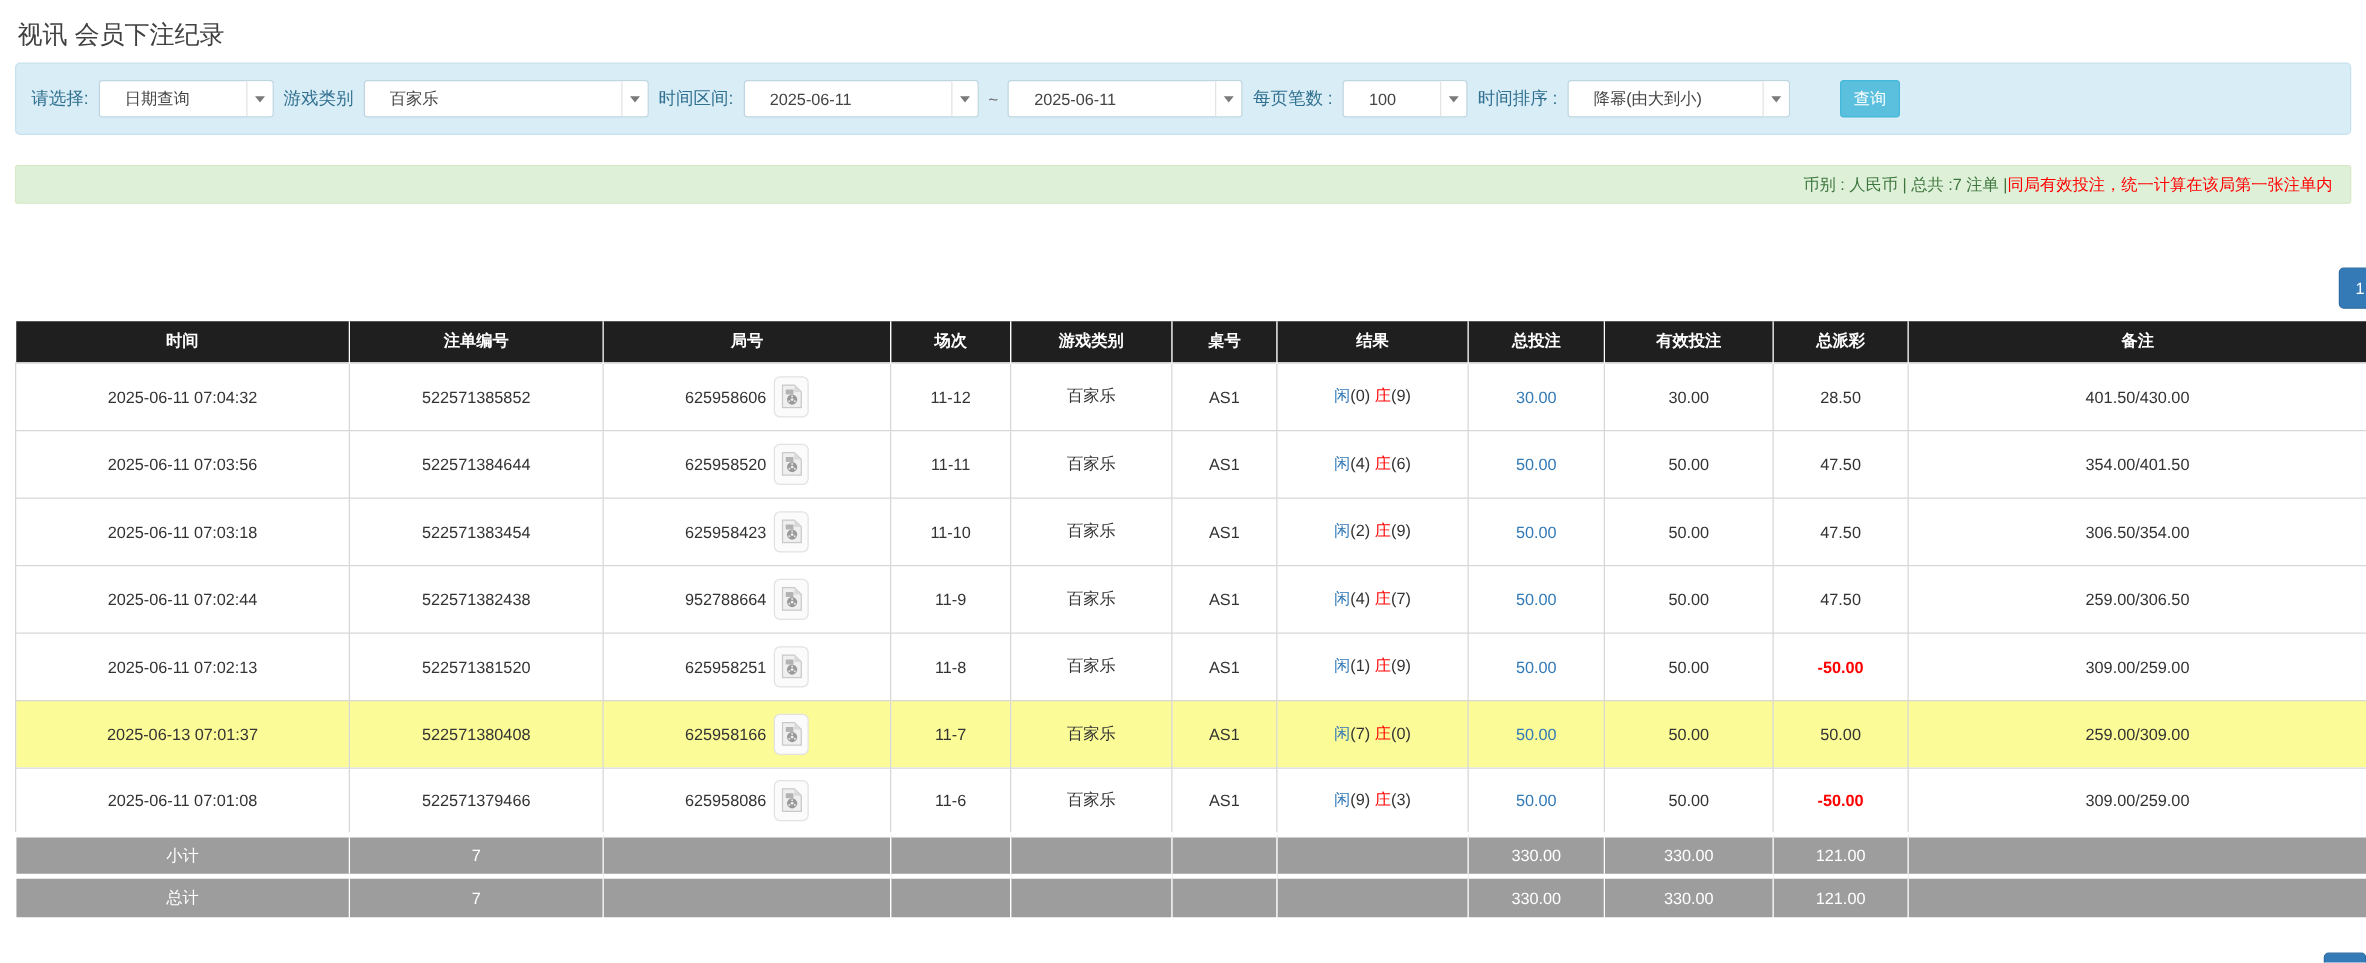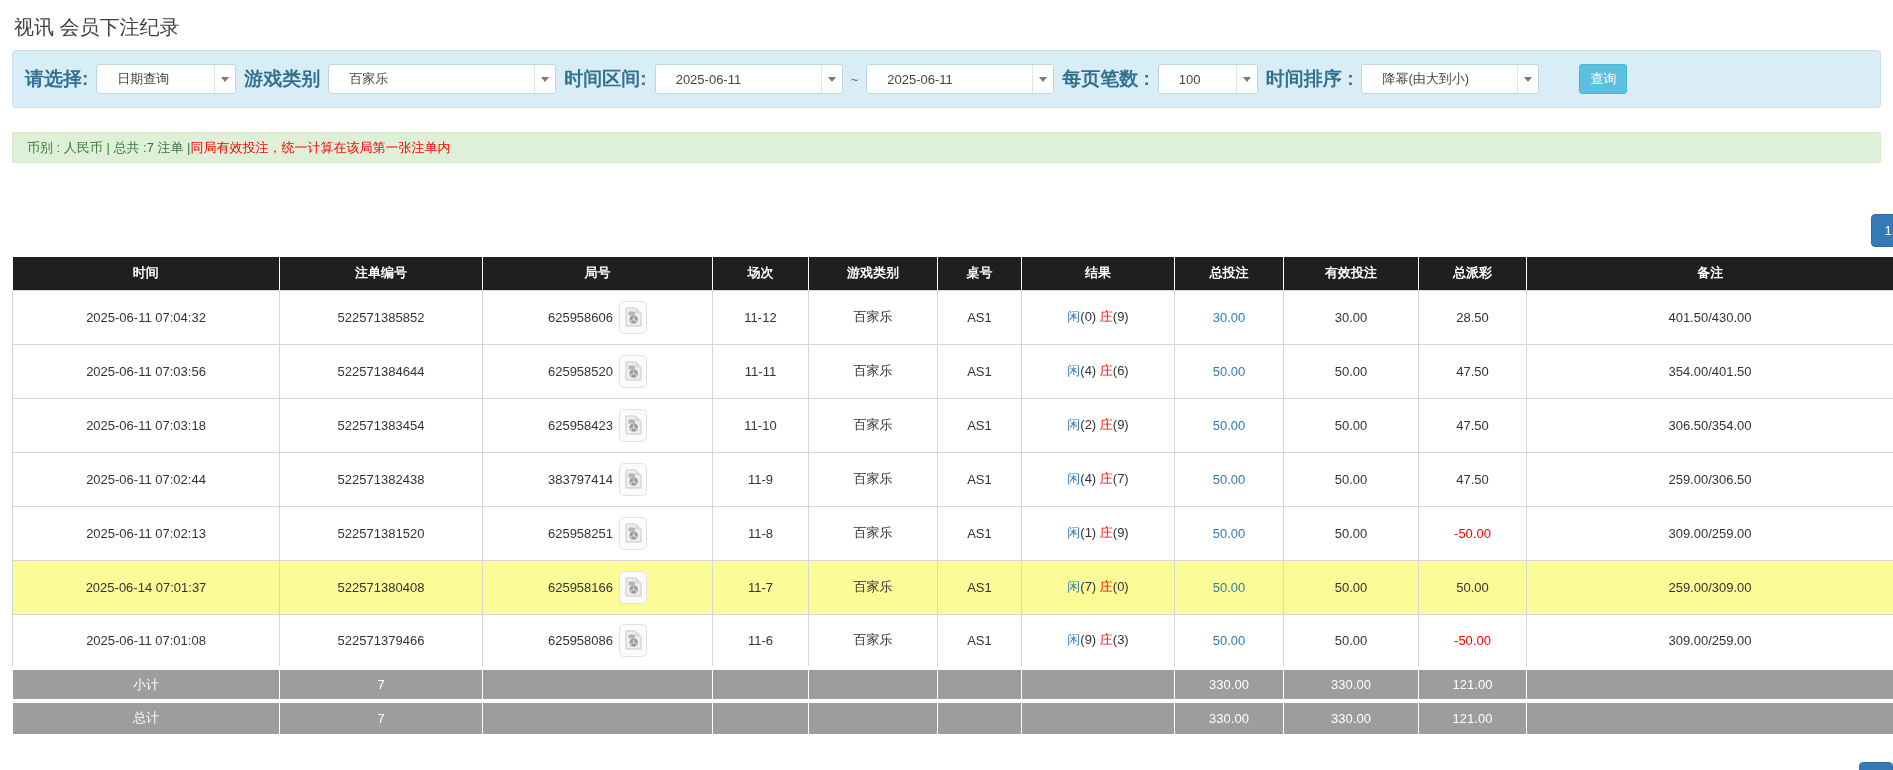--- a/index.html
+++ b/index.html
@@ -5,37 +5,37 @@
   * { margin:0; padding:0; box-sizing:border-box; }
   html,body { width:1893px; height:770px; overflow:hidden; background:#fff;
     font-family:"Liberation Sans","DejaVu Sans",sans-serif; position:relative; }
 
   .page-title { font-size:20px; color:#404040; margin:14px 0 9px 14px; font-weight:400; }
 
   
   .filter-bar { margin:0 12px; background:var(--panel-bg,#d9edf7);
     border:1px solid var(--panel-border,#c5e1ee); border-radius:4px;
     padding:13px 12px; display:flex; align-items:center; gap:8px; height:58px; }
-  .f-label { font-size:19px; font-weight:bold; color:var(--label-blue,#31708f); white-space:nowrap; }
+  .f-label { font-size:14px; font-weight:normal; color:var(--label-blue,#31708f); white-space:nowrap; }
   .combo { display:inline-flex; align-items:stretch; height:30px; background:#fff;
     border:1px solid #bfd6e0; border-radius:3px; overflow:hidden; cursor:pointer; }
   .combo .val { flex:1; display:flex; align-items:center; padding:0 20px; font-size:13px; color:#444; white-space:nowrap; overflow:hidden; }
   .combo .arr { width:21px; display:flex; align-items:center; justify-content:center; border-left:1px solid #e4e4e4; background:#fff; }
   .tri { width:0; height:0; border-left:4px solid transparent; border-right:4px solid transparent; border-top:5px solid #7a7a7a; }
   .w-select { width:140px; } .w-game { width:228px; } .w-date { width:188px; }
   .w-size { width:100px; } .w-sort { width:178px;justify-content:center; }
   .tilde { font-size:13px; color:#666; }
   .search-btn { width:48px; height:30px; background:var(--button-blue,#5bc0de);
     border:1px solid #46b8da; border-radius:3px; color:#fff; font-size:13px; cursor:pointer;
     font-family:inherit;margin-left:32px; }
 
   
   .summary-bar { margin:24px 12px 0; background:var(--success-bg,#dff0d8);
     border:1px solid var(--success-border,#d6e9c6); border-radius:2px;
-    padding:0 14px; height:31px; display:flex; align-items:center; justify-content:flex-start; }
+    padding:0 14px; height:31px; display:flex; align-items:center; justify-content:flex-end; }
   .summary-left { font-size:13px; color:var(--success-text,#3c763d); }
   .summary-right { font-size:13px; color:var(--notice-red,#ff0000); }
 
   
   .pager-row { position:relative; height:94px; }
   .page-btn { position:absolute; width:34px; height:33px; background:var(--accent-blue,#337ab7);
     border:1px solid #2e6da4; border-radius:4px; color:#fff; font-size:13px;
     display:flex; align-items:center; justify-content:center; cursor:pointer; }
   .page-btn.top { top:51px; right:-12px; }
   .page-btn.bottom { position:absolute; top:762px; right:0px; }
@@ -44,21 +44,21 @@
   table { border-collapse:collapse; table-layout:fixed; width:1881px; margin-left:12px; font-size:13px; }
   thead th { background:var(--header-bg,#1f1f1f); color:#fff; font-weight:bold;
     height:33px; border-right:1px solid #fff; }
   thead th:last-child { border-right:none; }
   tbody td { height:54px; text-align:center; color:#333; background:#fff;
     border:1px solid #d7d7d7; }
   tr.highlight td { background:var(--highlight-yellow,#fbfb98); }
   .bet-link { color:var(--accent-blue,#337ab7); text-decoration:none; cursor:pointer; }
   .player { color:var(--accent-blue,#337ab7); }
   .banker { color:var(--banker-red,#ff0000); }
-  td.neg, .neg { color:var(--negative-red,#ff0000); }
+  td.neg, .neg { color:var(--negative-red,#ff0000);font-weight:bold; }
   .video-icon { display:inline-flex; align-items:center; justify-content:center;
     width:28px; height:33px; background:#fbfbfb; border:1px solid #e2e2e2; border-radius:5px;
     margin-left:6px; vertical-align:middle; cursor:pointer; }
   .round-no { vertical-align:middle; }
   tfoot td { height:33px; background:var(--footer-gray,#9d9d9d); color:#fff; text-align:center;
     border:1px solid #fff; border-top-width:4px; }
 </style>
 </head>
 <body>
 
@@ -239,21 +239,21 @@
       <a class="bet-link">50.00</a>
     </td>
     <td>50.00</td>
     <td>47.50</td>
     <td>306.50/354.00</td>
   </tr>
       <tr>
     <td>2025-06-11 07:02:44</td>
     <td>522571382438</td>
     <td>
-      <span class="round-no">383797414</span><span class="video-icon">
+      <span class="round-no">952788664</span><span class="video-icon">
         <svg width="17" height="20" viewBox="0 0 17 20">
           <path d="M1 1 h9.5 l5.5 5.5 V19 H1 Z" fill="#efefef" stroke="#c9c9c9"></path>
           <path d="M10.5 1 l5.5 5.5 h-5.5 Z" fill="#d9d9d9"></path>
           <rect x="3.6" y="4.6" width="6.2" height="4" rx="0.6" fill="#b3b3b3"></rect>
           <circle cx="8.7" cy="12.6" r="4.1" fill="#999999"></circle>
           <circle cx="8.7" cy="12.6" r="1.1" fill="#efefef"></circle>
           <circle cx="8.7" cy="10.2" r="0.8" fill="#e5e5e5"></circle>
           <circle cx="6.5" cy="13.9" r="0.8" fill="#e5e5e5"></circle>
           <circle cx="10.9" cy="13.9" r="0.8" fill="#e5e5e5"></circle>
         </svg>
@@ -298,21 +298,21 @@
       <span class="banker">庄</span><span>(9)</span>
     </td>
     <td>
       <a class="bet-link">50.00</a>
     </td>
     <td>50.00</td>
     <td class="neg">-50.00</td>
     <td>309.00/259.00</td>
   </tr>
       <tr class="highlight">
-    <td>2025-06-14 07:01:37</td>
+    <td>2025-06-13 07:01:37</td>
     <td>522571380408</td>
     <td>
       <span class="round-no">625958166</span><span class="video-icon">
         <svg width="17" height="20" viewBox="0 0 17 20">
           <path d="M1 1 h9.5 l5.5 5.5 V19 H1 Z" fill="#efefef" stroke="#c9c9c9"></path>
           <path d="M10.5 1 l5.5 5.5 h-5.5 Z" fill="#d9d9d9"></path>
           <rect x="3.6" y="4.6" width="6.2" height="4" rx="0.6" fill="#b3b3b3"></rect>
           <circle cx="8.7" cy="12.6" r="4.1" fill="#999999"></circle>
           <circle cx="8.7" cy="12.6" r="1.1" fill="#efefef"></circle>
           <circle cx="8.7" cy="10.2" r="0.8" fill="#e5e5e5"></circle>

